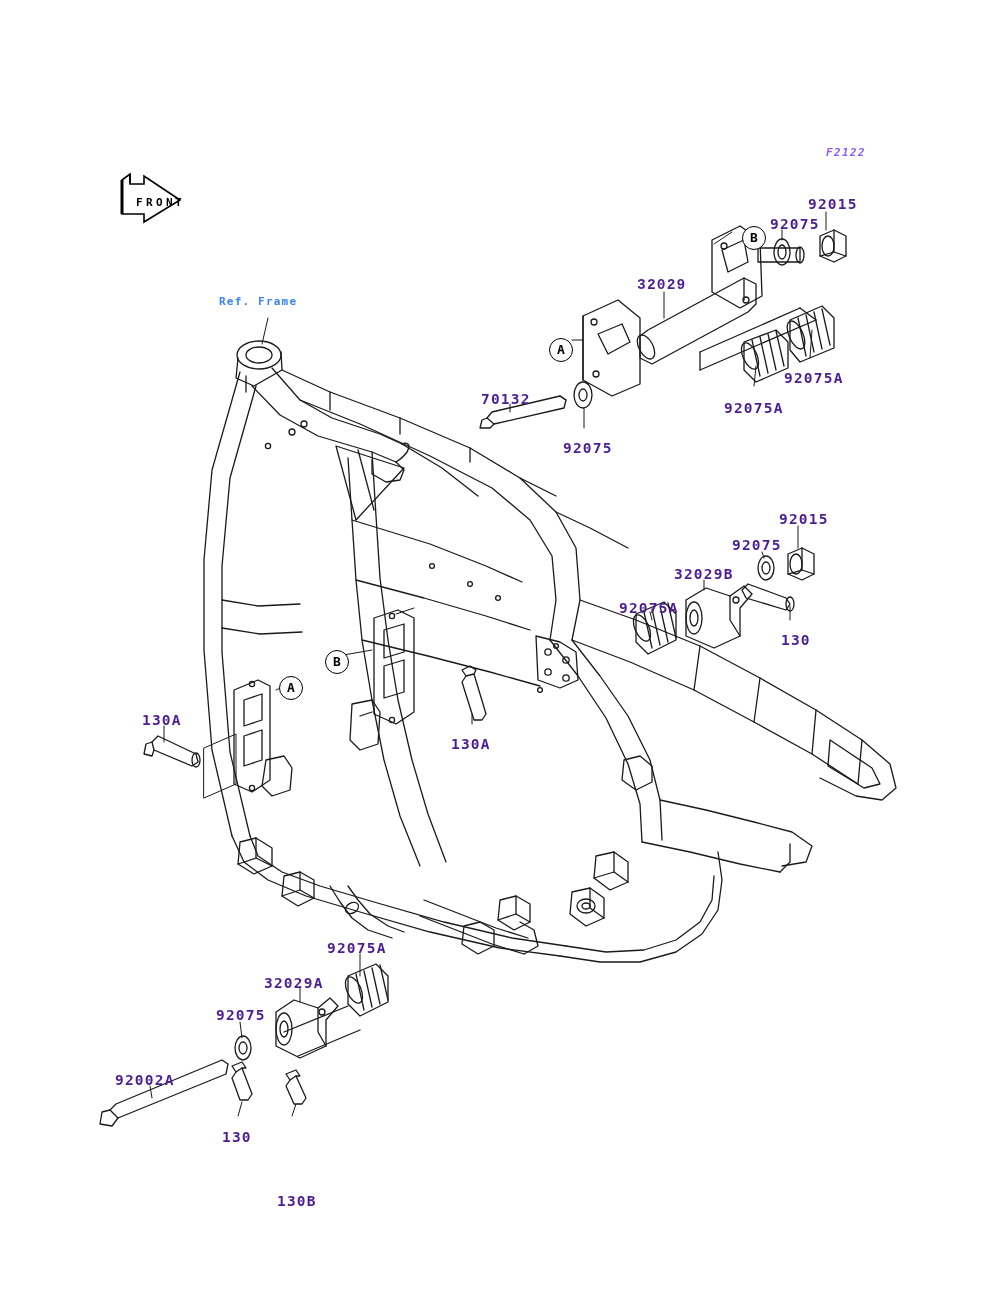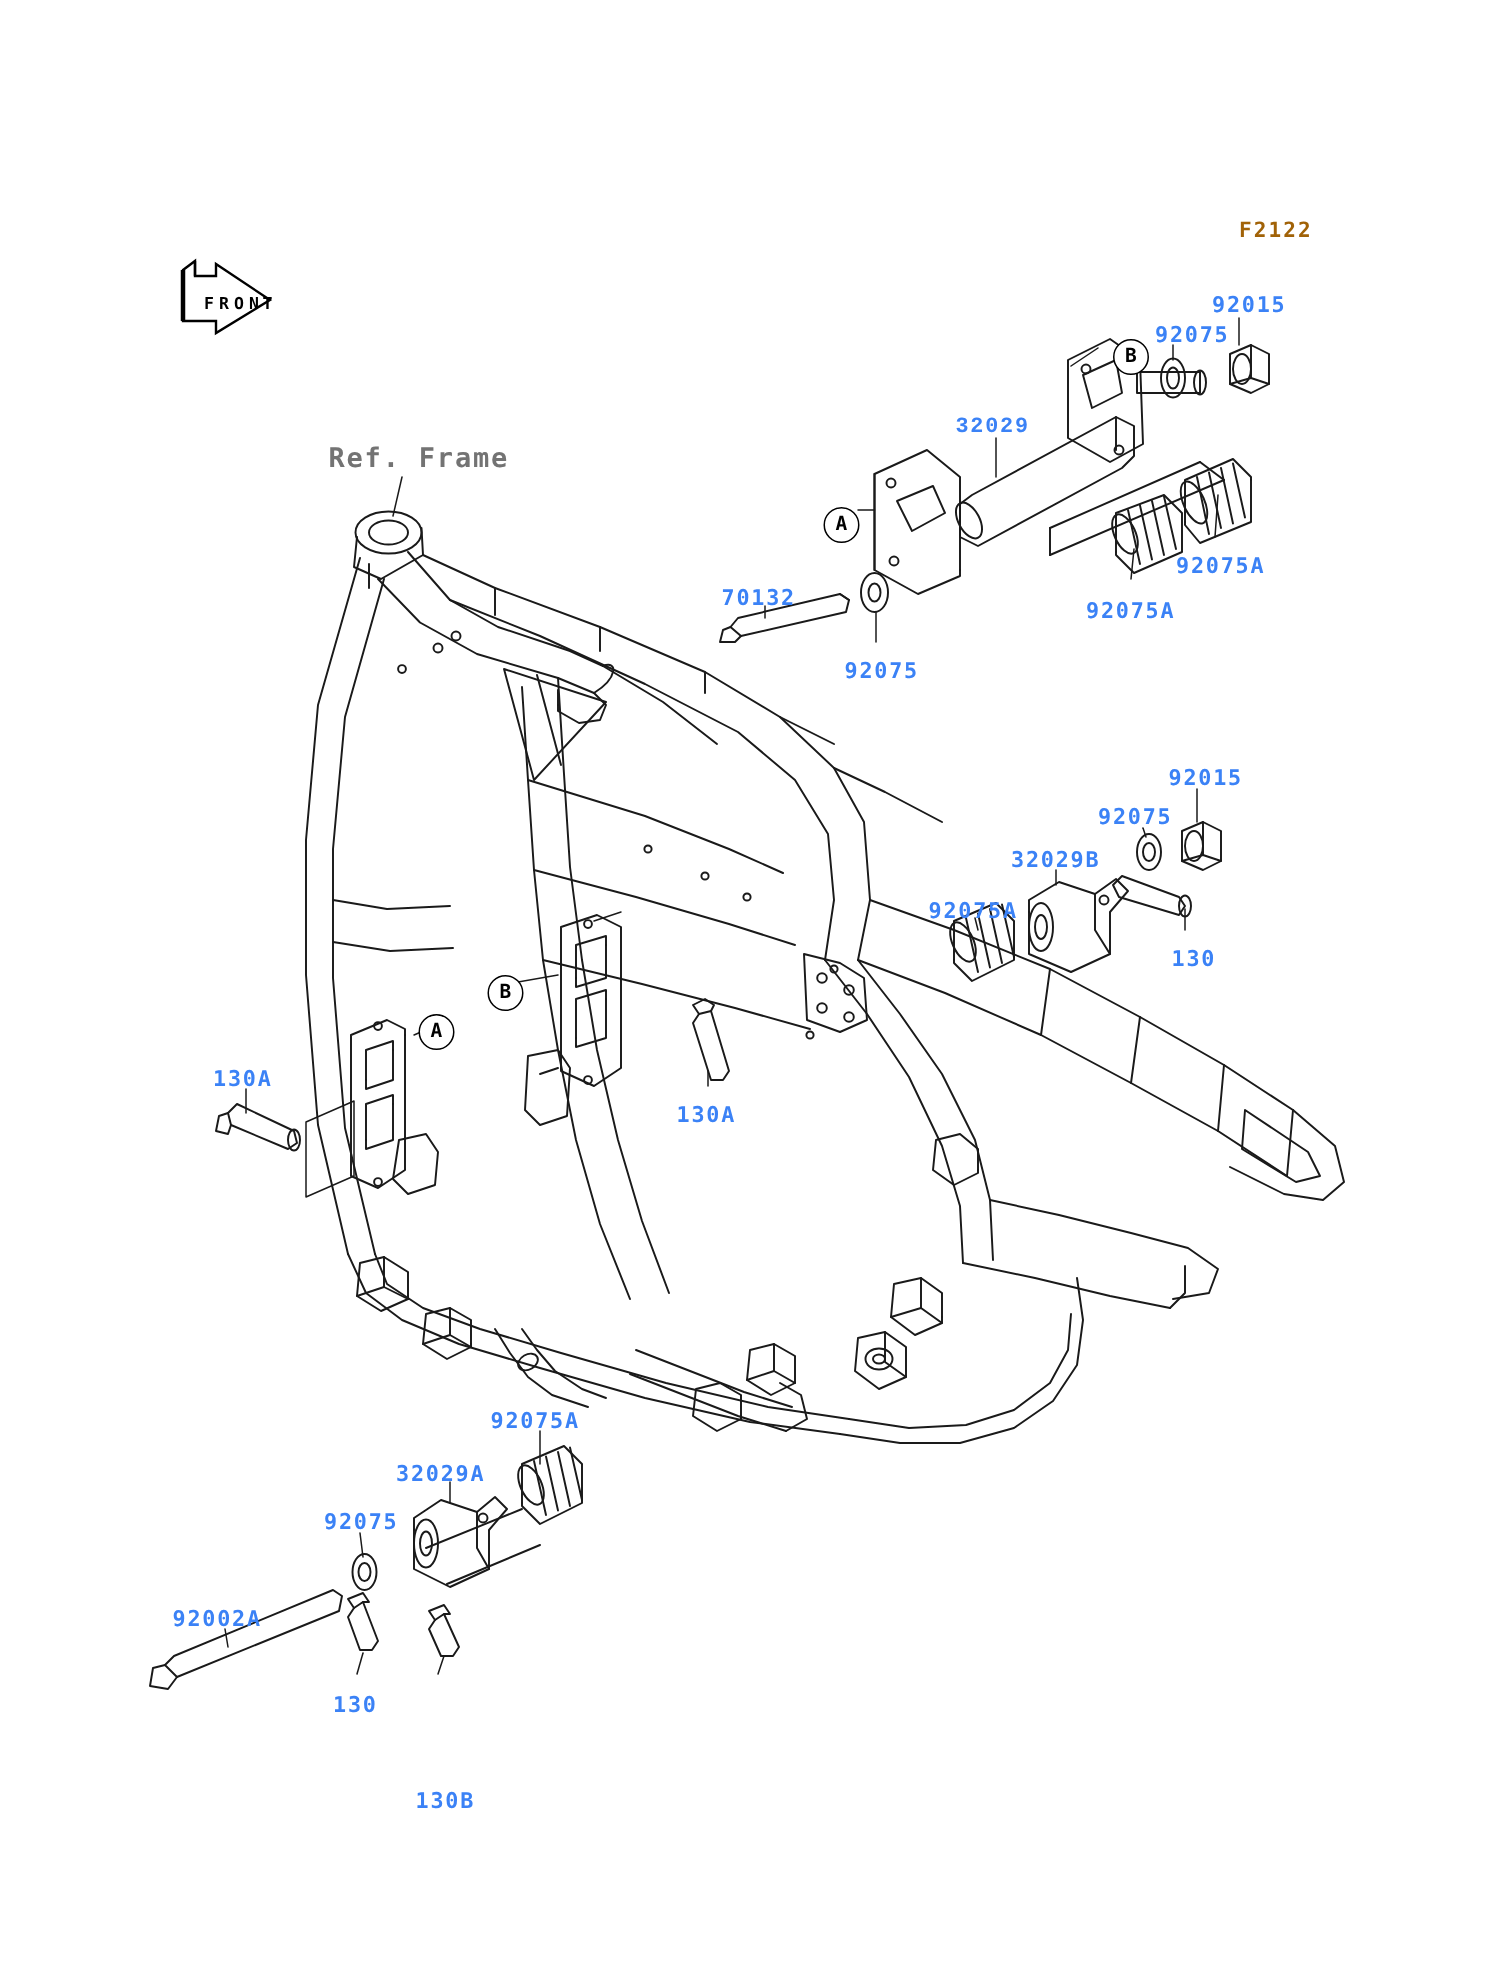--- a/index.html
+++ b/index.html
@@ -12,37 +12,38 @@
     width: 1000px;
     height: 1308px;
     background: #ffffff;
     font-family: "DejaVu Sans Mono", "Liberation Mono", monospace;
     overflow: hidden;
   }
   .label {
     position: absolute;
     font-size: 14.5px;
     letter-spacing: 1.2px;
-    color: #3b82f6;
+    color: #4c1d95;
     white-space: nowrap;
     font-weight: 600;
   }
   .diagram-id {
     position: absolute;
-    font-size: 14px;
+    font-size: 11px;
     letter-spacing: 1.4px;
-    color: #a16207;
+    color: #8b5cf6;
     white-space: nowrap;
     font-weight: 600;
+    font-style: italic;
   }
   .ref-label {
     position: absolute;
-    font-size: 18px;
+    font-size: 11px;
     letter-spacing: 1.2px;
-    color: #737373;
+    color: #3b82f6;
     white-space: nowrap;
     font-weight: 600;
   }
   .circle-ref {
     position: absolute;
     width: 22px;
     height: 22px;
     border: 1.4px solid #000;
     border-radius: 50%;
     font-size: 13px;

